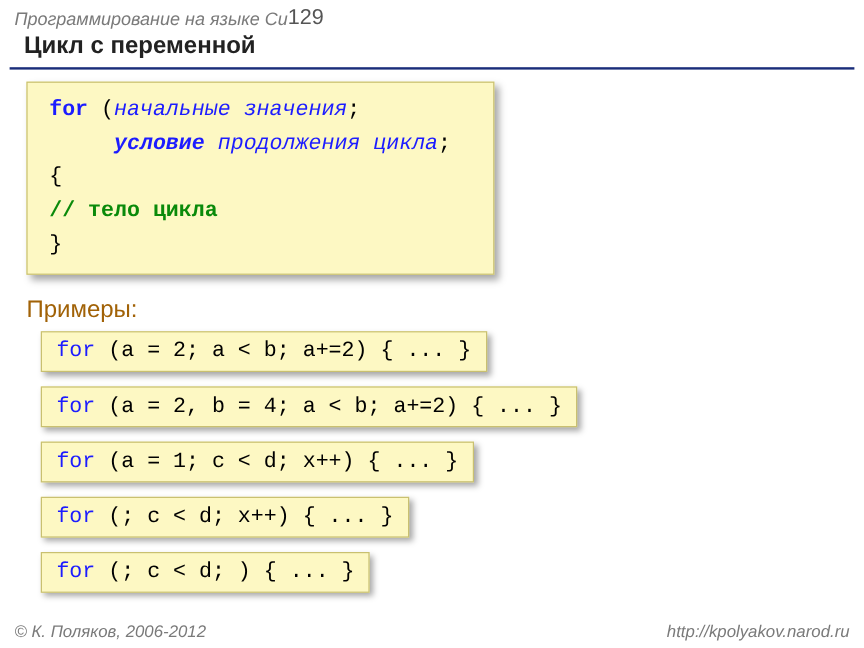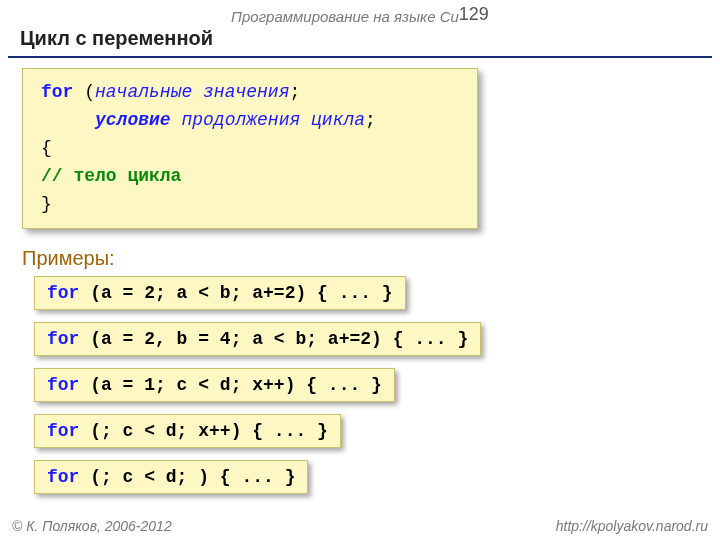--- a/index.html
+++ b/index.html
@@ -6,21 +6,21 @@
   body {
     width: 720px;
     height: 540px;
     font-family: Arial, Helvetica, sans-serif;
     background: #fff;
     position: relative;
     overflow: hidden;
   }
   .header {
     display: flex;
-    justify-content: center;
+    justify-content: flex-start;
     align-items: flex-end;
     padding: 4px 12px 0 12px;
     color: #7a7a7a;
     font-style: italic;
     font-size: 15px;
   }
   .header .page-num {
     font-style: normal;
     font-size: 18px;
     color: #555;
@@ -39,21 +39,21 @@
     margin: 4px 8px 10px 8px;
   }
   .main {
     padding: 0 22px;
   }
   .syntax-box {
     background: #fdf8c3;
     border: 1px solid #c9c070;
     box-shadow: 4px 4px 6px rgba(0,0,0,0.35);
     padding: 10px 16px 10px 18px;
-    width: 456px;
+    width: 390px;
     font-family: "Courier New", monospace;
     font-size: 18px;
     line-height: 1.55;
   }
   .kw-for { color: #1c1cff; font-weight: bold; }
   .kw-ital { color: #1c1cff; font-style: italic; }
   .kw-cond { color: #1c1cff; font-style: italic; font-weight: bold; }
   .kw-green { color: #0a8a0a; font-weight: bold; }
   .black { color: #000; }
   .examples-label {
@@ -63,21 +63,21 @@
     font-size: 20px;
   }
   .ex-box {
     background: #fdf8c3;
     border: 1px solid #c9c070;
     box-shadow: 3px 3px 5px rgba(0,0,0,0.35);
     padding: 6px 12px;
     margin: 0 0 12px 12px;
     font-family: "Courier New", monospace;
     font-size: 18px;
-    font-weight: bold;
+    font-weight: normal;
     display: inline-block;
     white-space: pre;
   }
   .ex-box .for { color: #1c1cff; }
   .ex-box .body { color: #000; }
   .footer {
     position: absolute;
     left: 0; right: 0; bottom: 0;
     display: flex;
     justify-content: space-between;

